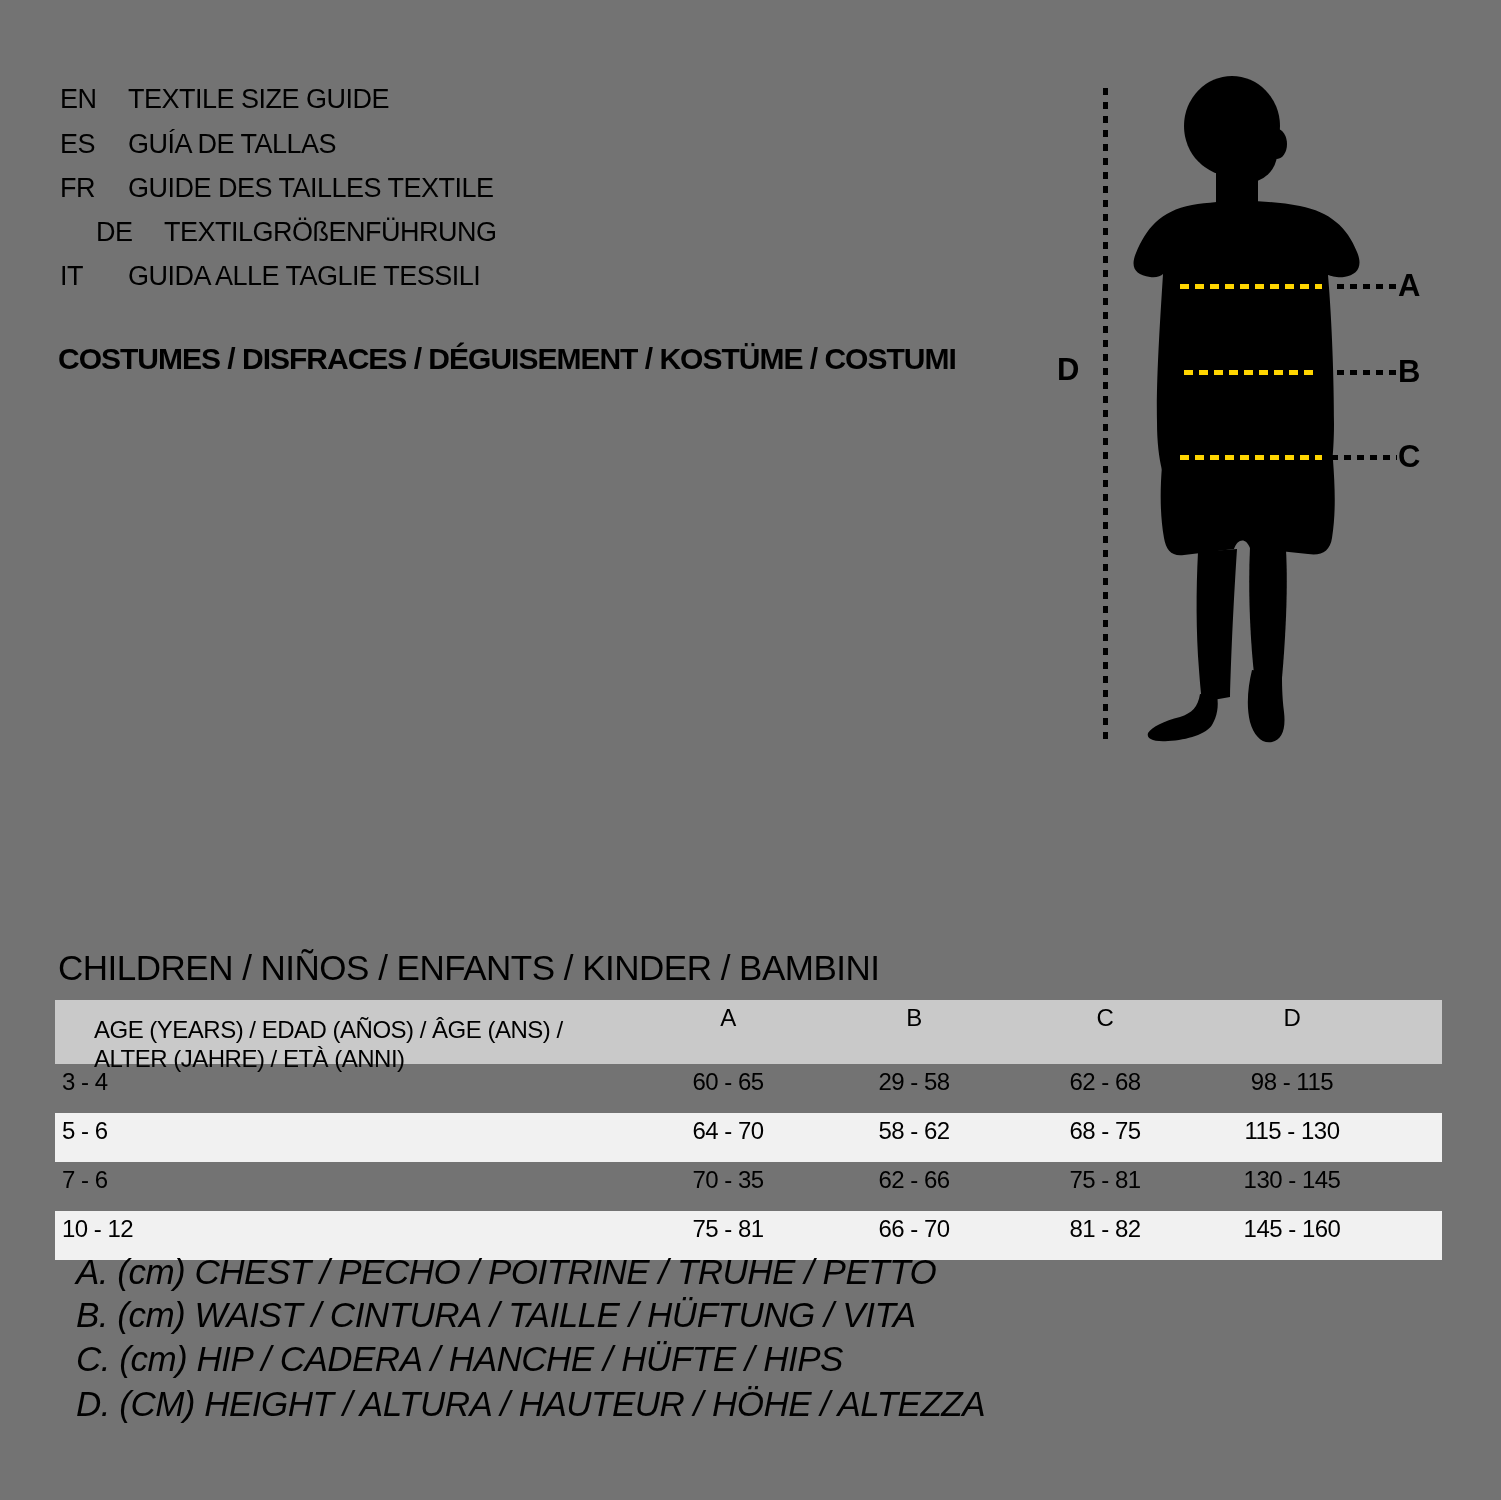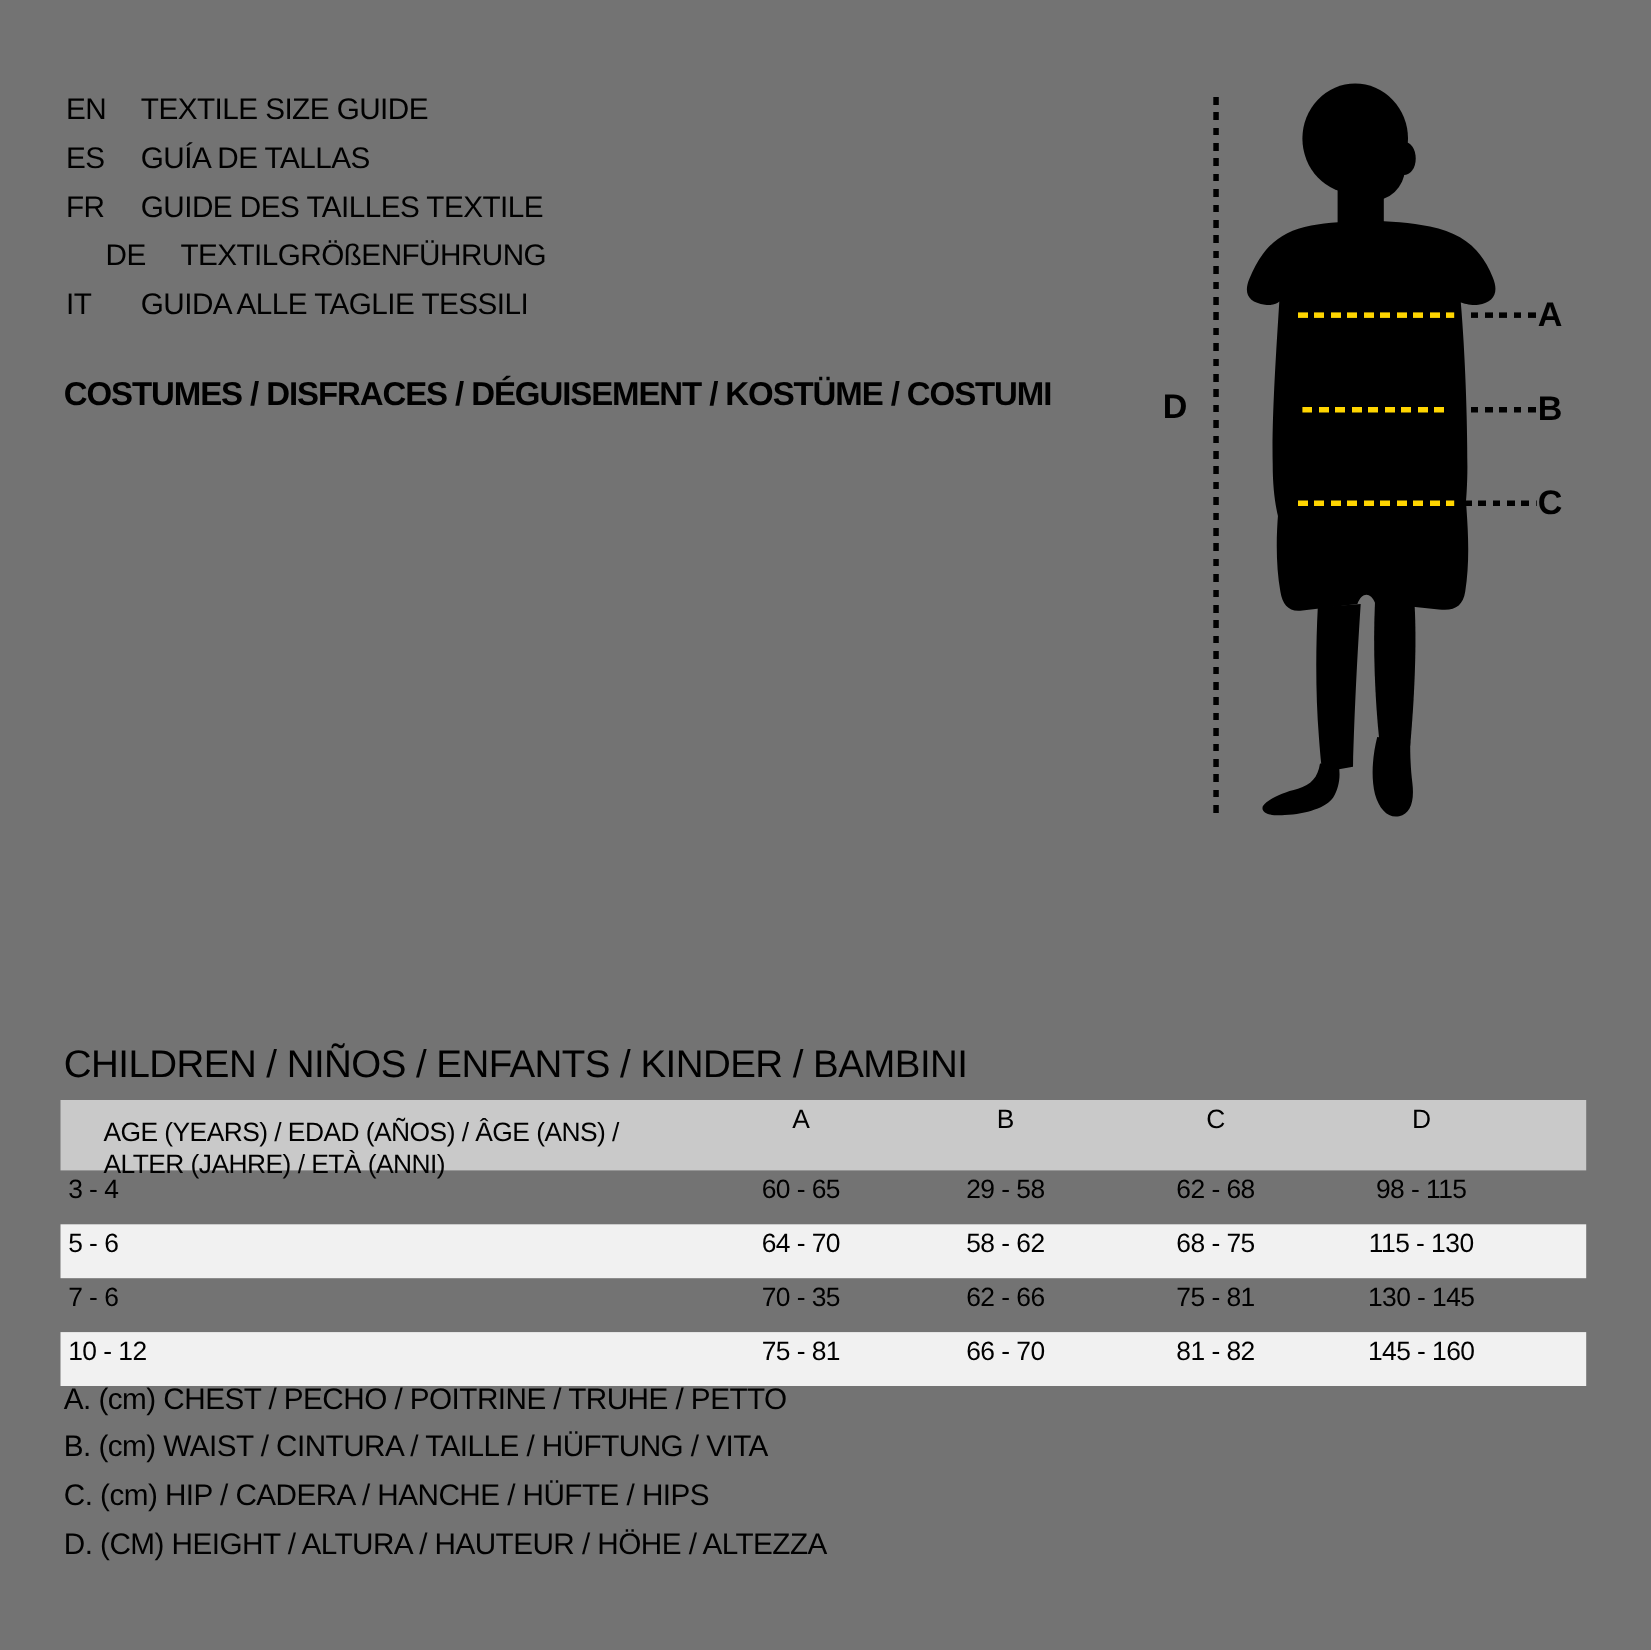--- a/index.html
+++ b/index.html
@@ -57,21 +57,21 @@
   .t-row { position: relative; height: 49px; font-size: 24px; line-height: 35px; }
   .t-row.alt { background: #F1F1F1; }
   .age-cell { position: absolute; left: 7px; top: 0; }
   .val-cell { position: absolute; top: 0; width: 180px; text-align: center; }
   .col-a { left: 583px; }   
   .col-b { left: 769px; }
   .col-c { left: 960px; }
   .col-d { left: 1147px; }
 
   
-  .legend-line { position: absolute; left: 58px; font-size: 27px; line-height: 32px; white-space: nowrap; }
+  .legend-line { position: absolute; left: 76px; font-size: 35px; line-height: 32px; white-space: nowrap; font-style: italic; }
 </style>
 </head>
 <body>
 
 <div id="canvas">
 
   <div>
     <div class="lang-row" style="top:82px;">
       <span class="lang-code">EN</span><span class="lang-label">TEXTILE SIZE GUIDE</span>
     </div>

